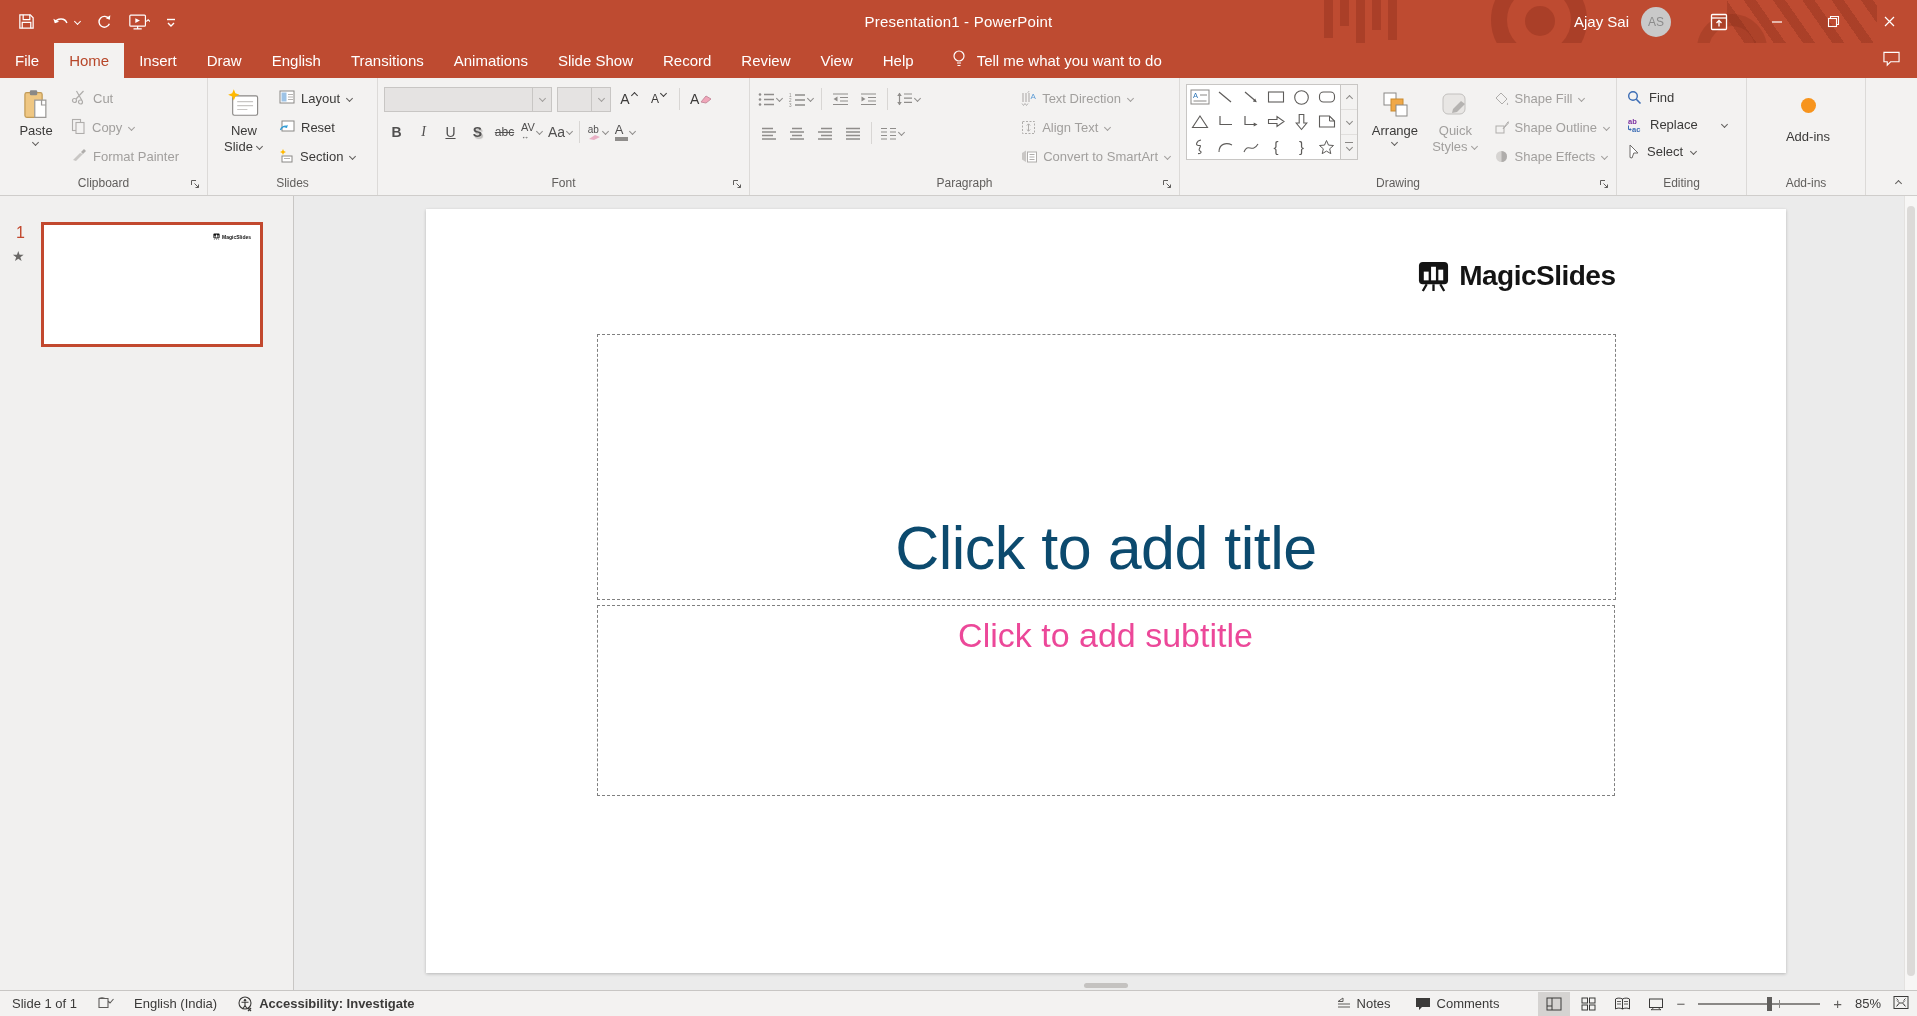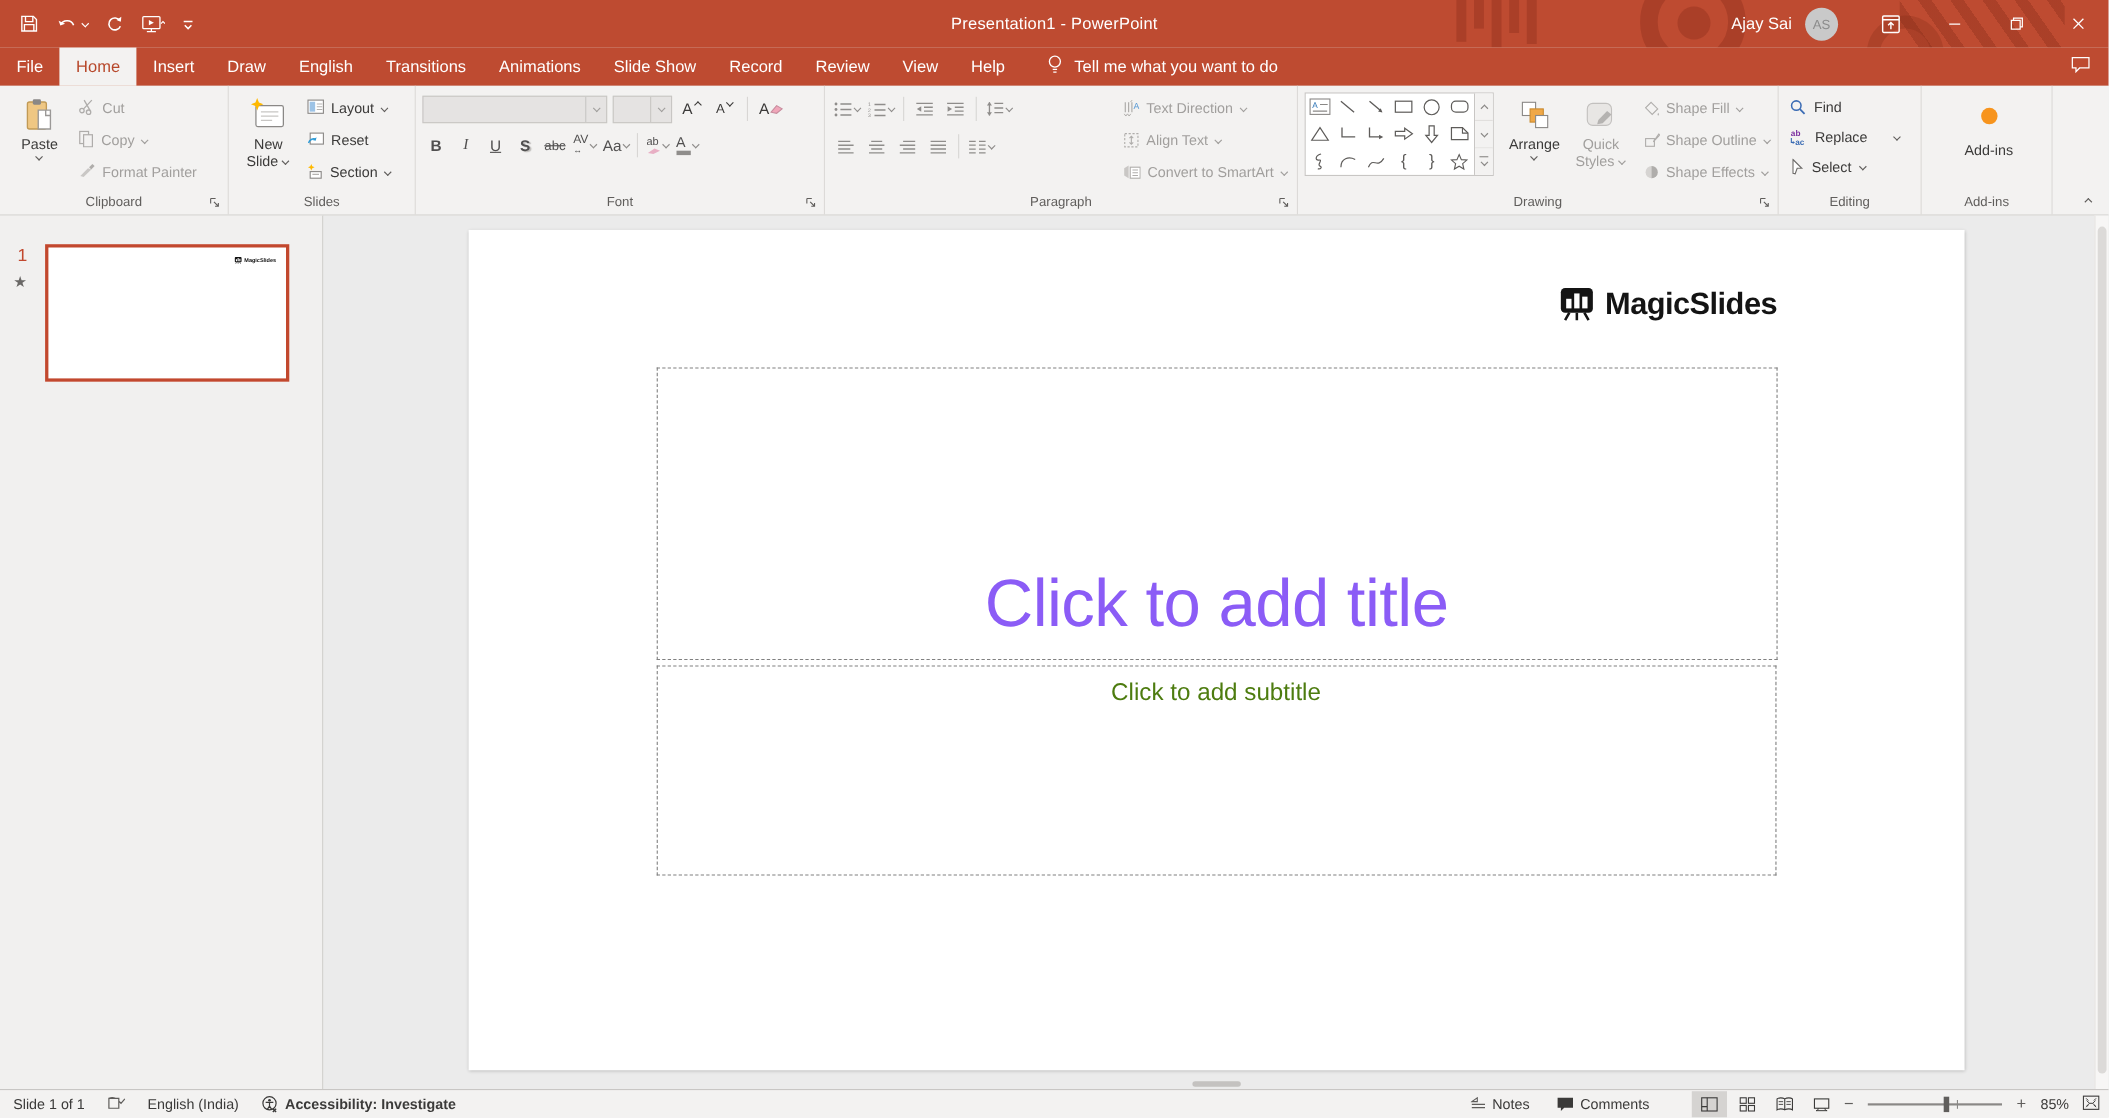--- a/index.html
+++ b/index.html
@@ -80,23 +80,23 @@
   .thumb-star{position:absolute;left:12px;top:52px;color:#6A6866;font-size:14px}
   .thumb{position:absolute;left:41px;top:26px;width:222px;height:125px;background:#fff;border:3px solid #C2482E}
   .minilogo{position:absolute;right:9px;top:8px;display:flex;align-items:center;gap:2px}
   .minilogo .txt{font-size:5px;font-weight:bold;color:#111}
   .canvas{flex:1;background:#EBEBEB;position:relative;min-width:0}
   .slide{position:absolute;left:50%;top:13px;transform:translateX(-50%);width:1360px;height:764px;background:#fff;box-shadow:0 1px 3px rgba(0,0,0,.22)}
   .logo{position:absolute;right:170px;top:50px;display:flex;align-items:center;gap:9px}
   .logo .txt{font-size:28px;font-weight:bold;color:#141414;letter-spacing:-.5px}
   .ph{position:absolute;border:1px dashed #808080}
   .ph-title{left:171px;top:125px;width:1019px;height:266px;display:flex;align-items:flex-end;justify-content:center;padding-bottom:16px}
-  .ph-title .t{font-size:61px;font-weight:300;color:#8b5cf6;letter-spacing:-.5px}
+  .ph-title .t{font-size:61px;font-weight:300;color:#0c4a6e;letter-spacing:-.5px}
   .ph-sub{left:171px;top:396px;width:1018px;height:191px;display:flex;align-items:flex-start;justify-content:center;padding-top:10px}
-  .ph-sub .t{font-size:22px;color:#4d7c0f}
+  .ph-sub .t{font-size:34px;color:#ec4899}
   .hthumb{position:absolute;left:50%;bottom:2px;transform:translateX(-50%);width:44px;height:5px;border-radius:3px;background:#C4C2C0}
   .vscroll{position:absolute;right:0;top:0;bottom:0;width:13px;background:#F7F6F5;border-left:1px solid #E4E2E0}
   .vthumb{position:absolute;left:2px;right:2px;top:10px;bottom:14px;background:#DCDAD8;border-radius:4px}
 
   
   .statusbar{height:26px;background:#F3F2F1;border-top:1px solid #C8C6C4;display:flex;align-items:center;font-size:13px;color:#3B3A39;flex-shrink:0;padding:0 8px 0 12px}
   .sb-item{display:flex;align-items:center;gap:6px;margin-right:20px;white-space:nowrap}
   .sb-right{margin-left:auto;display:flex;align-items:center;gap:0}
   .sb-btn{display:flex;align-items:center;gap:6px;padding:0 12px;height:24px}
   .viewbtn{width:32px;height:24px;display:flex;align-items:center;justify-content:center;margin:0 1px}

